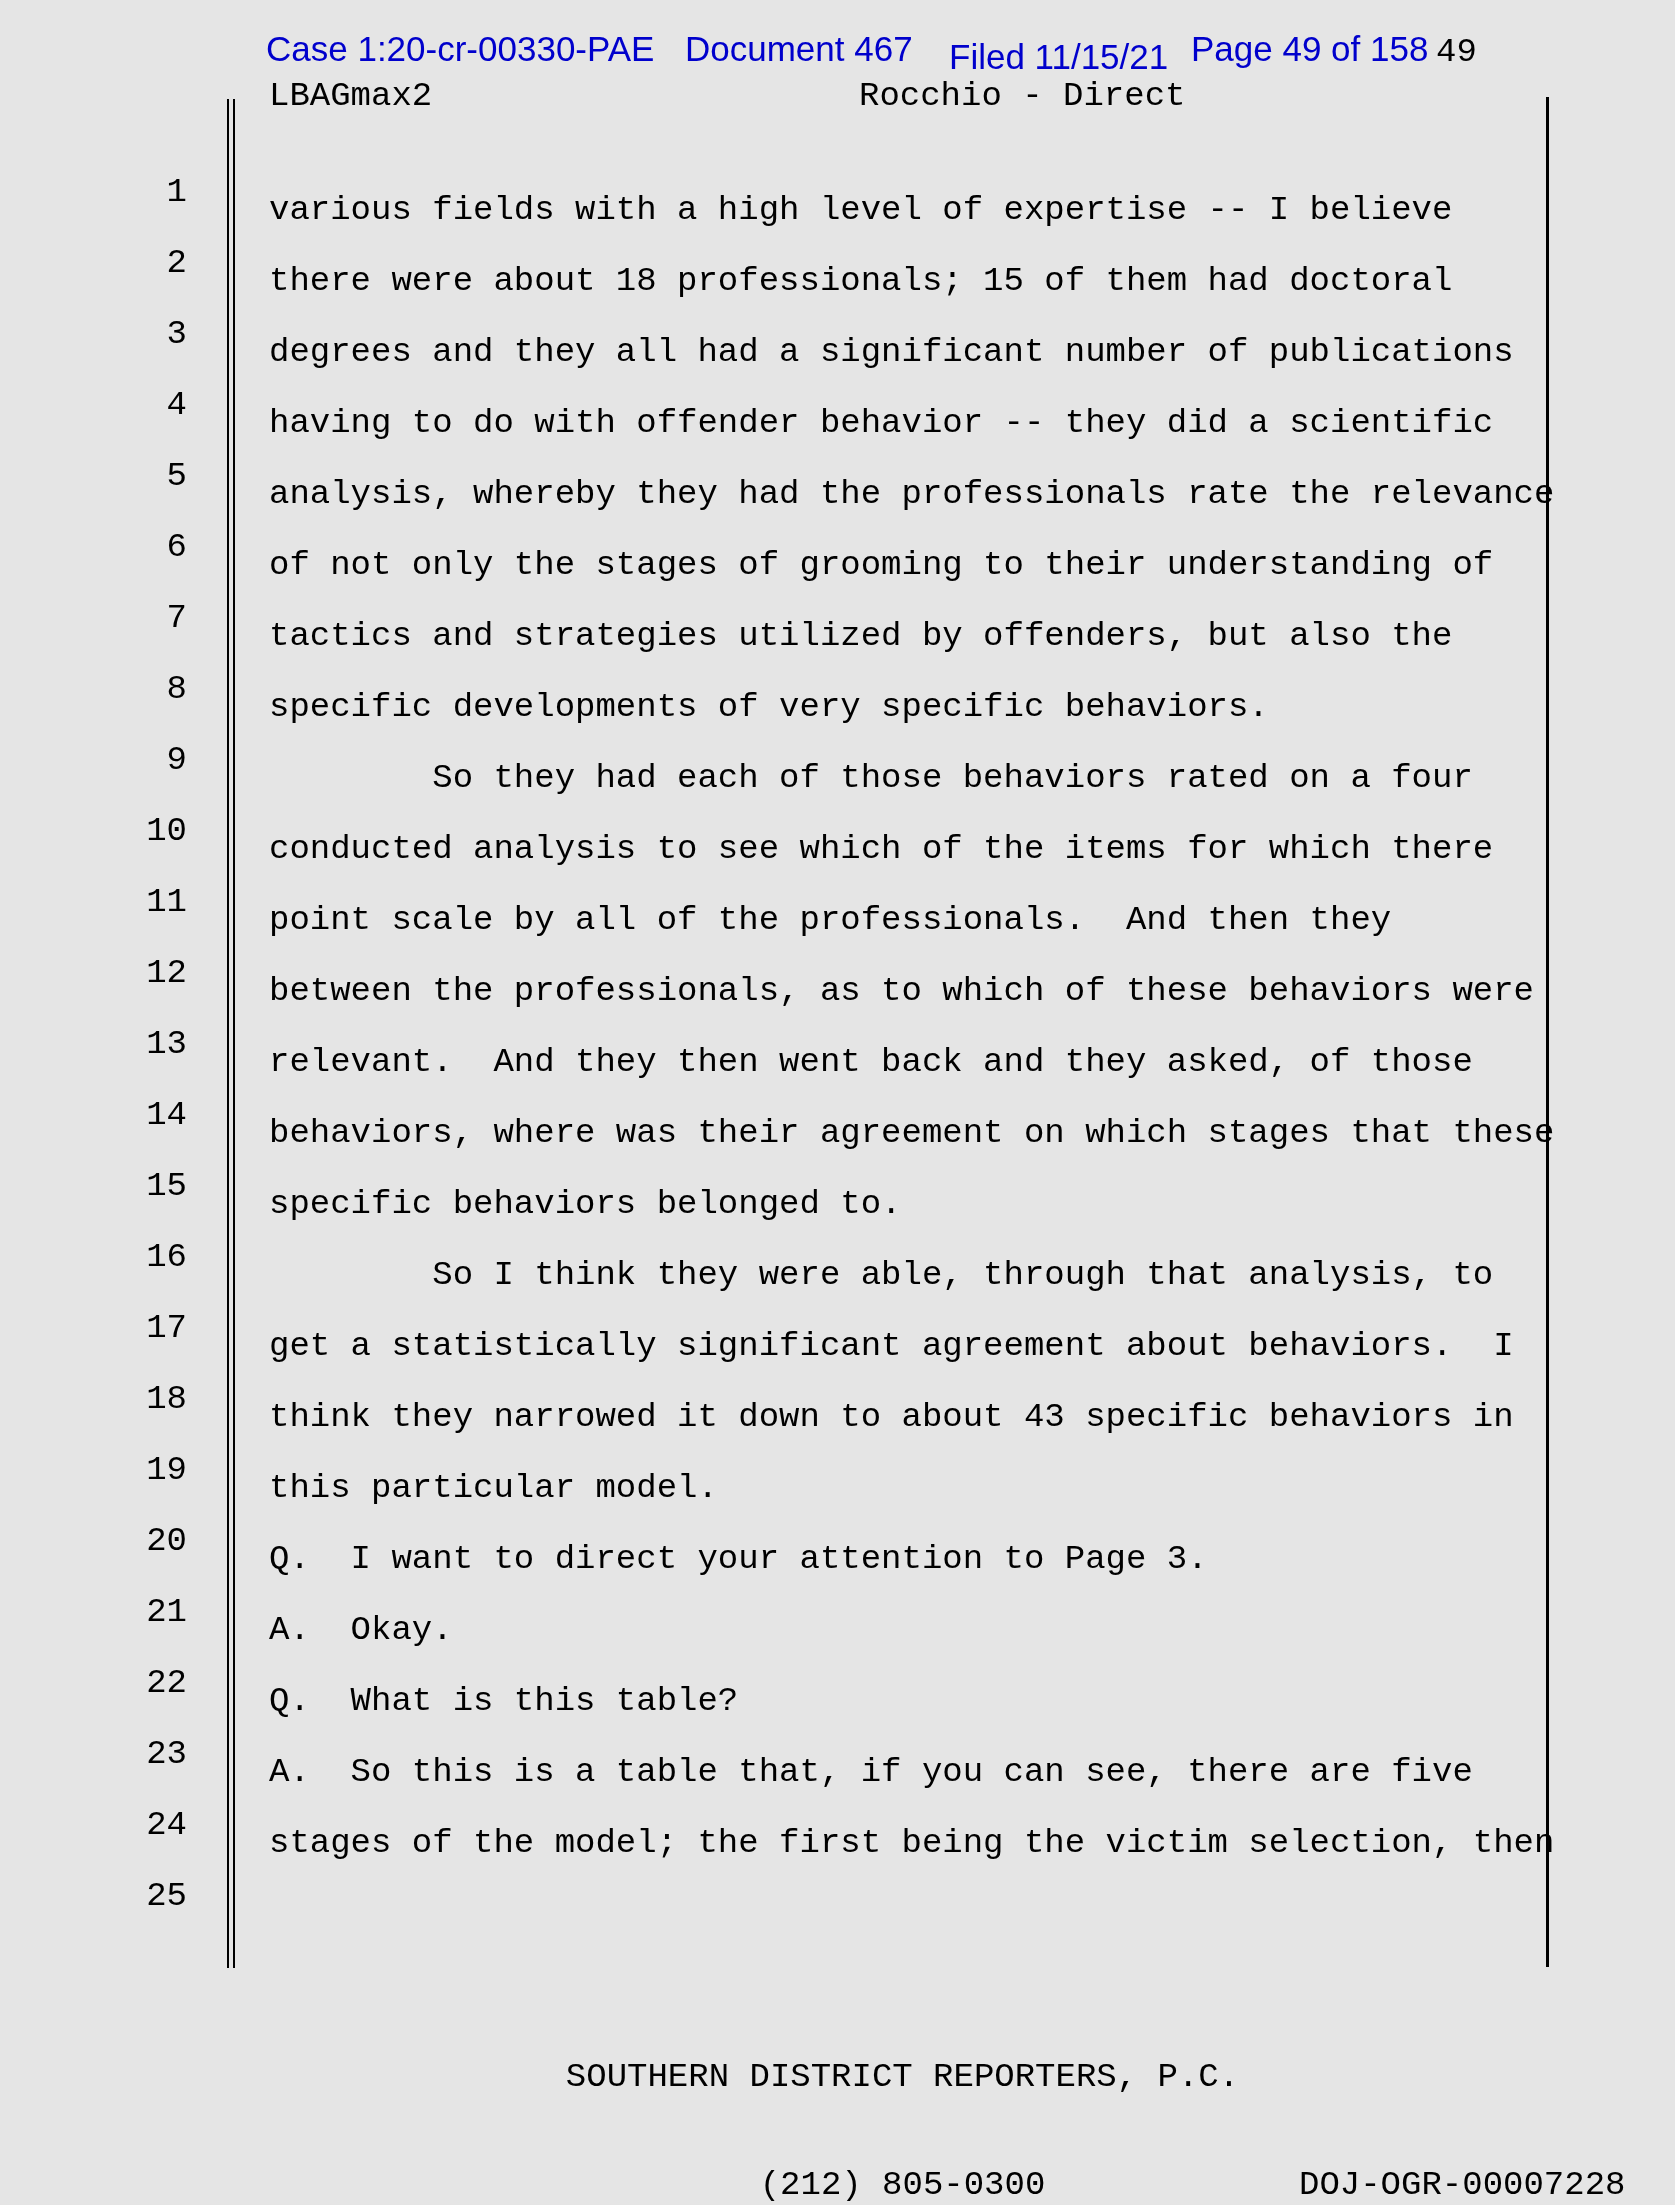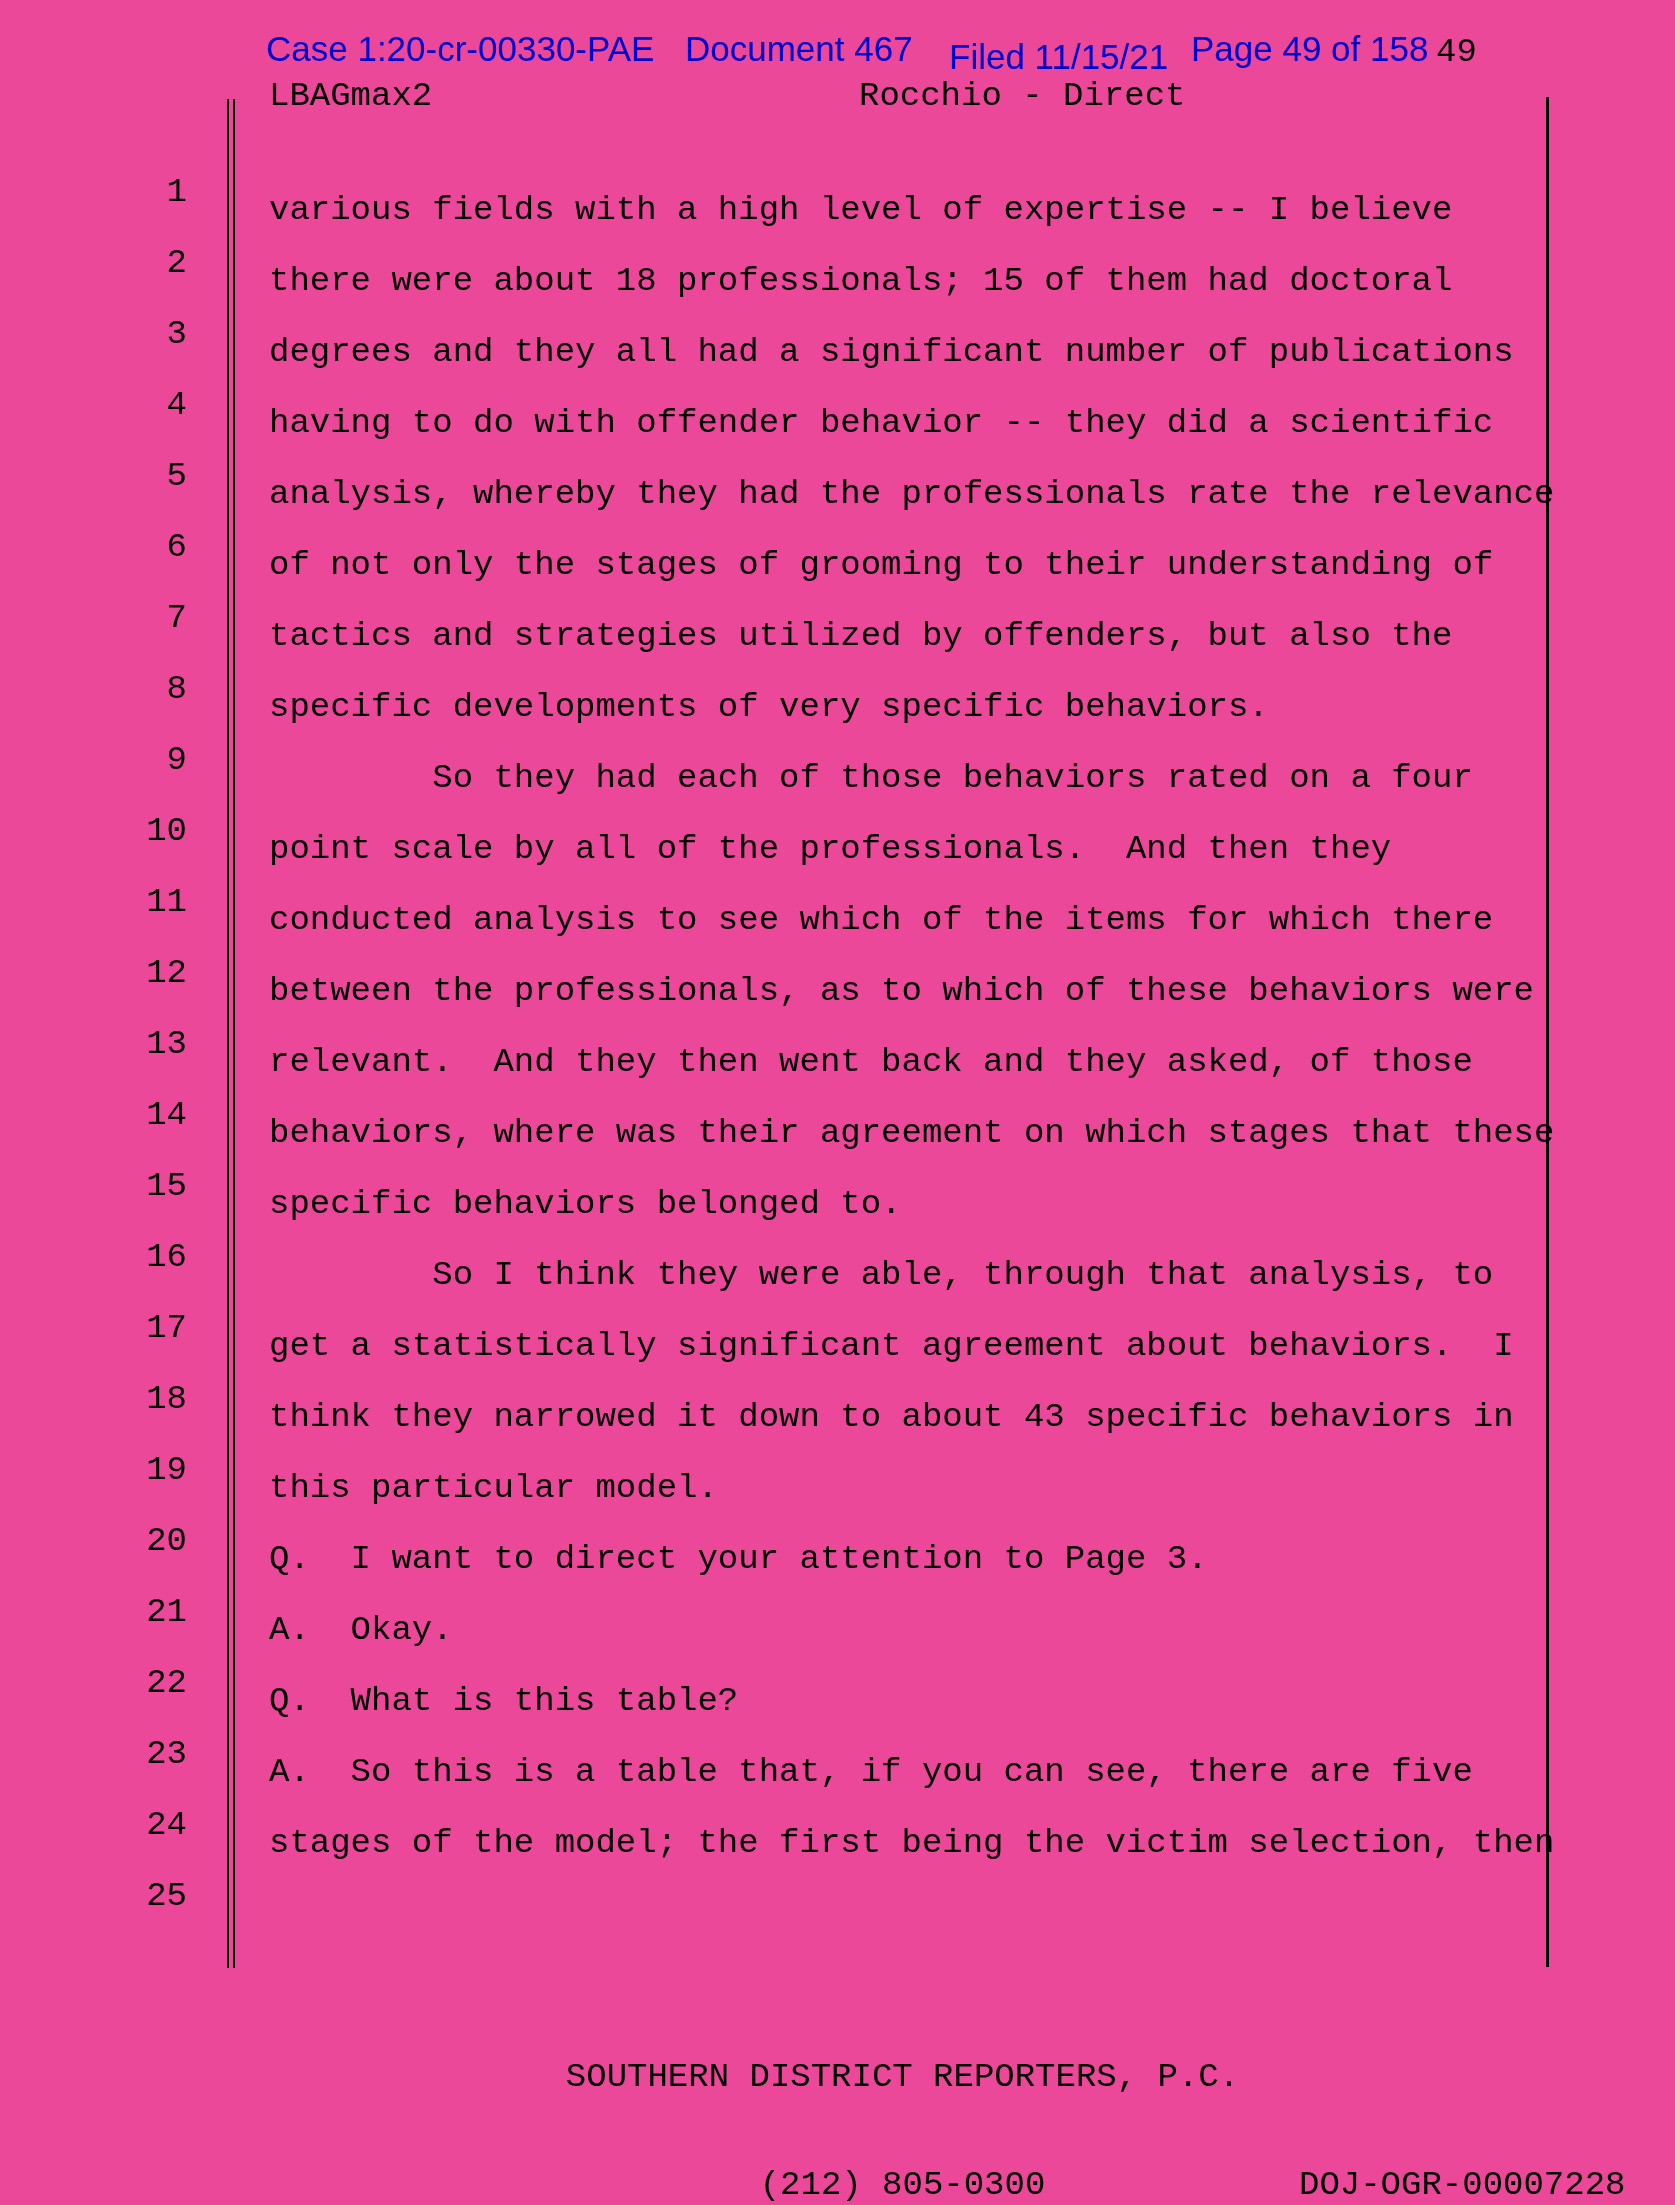--- a/index.html
+++ b/index.html
@@ -1,20 +1,20 @@
 <!DOCTYPE html>
 <html style="font-size:10.5px"><head>
 <meta charset="utf-8">
 <style>
   html, body { margin: 0; padding: 0; background: #ffffff; }
   .page {
     position: relative;
     width: 1675px;
     height: 2205px;
-    background: #ec4899;
+    background: #e5e5e5;
     font-family: "Liberation Mono", "DejaVu Sans Mono", monospace;
     color: #000000;
     overflow: hidden;
   }
 
   
   .hdr-seg {
     position: absolute;
     top: 31px;
     font-family: "Liberation Sans", "DejaVu Sans", sans-serif;
@@ -159,22 +159,22 @@
   <div class="line-texts">
       <div class="row txt">various fields with a high level of expertise -- I believe</div>
       <div class="row txt">there were about 18 professionals; 15 of them had doctoral</div>
       <div class="row txt">degrees and they all had a significant number of publications</div>
       <div class="row txt">having to do with offender behavior -- they did a scientific</div>
       <div class="row txt">analysis, whereby they had the professionals rate the relevance</div>
       <div class="row txt">of not only the stages of grooming to their understanding of</div>
       <div class="row txt">tactics and strategies utilized by offenders, but also the</div>
       <div class="row txt">specific developments of very specific behaviors.</div>
       <div class="row txt">        So they had each of those behaviors rated on a four</div>
+      <div class="row txt">conducted analysis to see which of the items for which there</div>
       <div class="row txt">point scale by all of the professionals.  And then they</div>
-      <div class="row txt">conducted analysis to see which of the items for which there</div>
       <div class="row txt">between the professionals, as to which of these behaviors were</div>
       <div class="row txt">relevant.  And they then went back and they asked, of those</div>
       <div class="row txt">behaviors, where was their agreement on which stages that these</div>
       <div class="row txt">specific behaviors belonged to.</div>
       <div class="row txt">        So I think they were able, through that analysis, to</div>
       <div class="row txt">get a statistically significant agreement about behaviors.  I</div>
       <div class="row txt">think they narrowed it down to about 43 specific behaviors in</div>
       <div class="row txt">this particular model.</div>
       <div class="row txt">Q.  I want to direct your attention to Page 3.</div>
       <div class="row txt">A.  Okay.</div>

